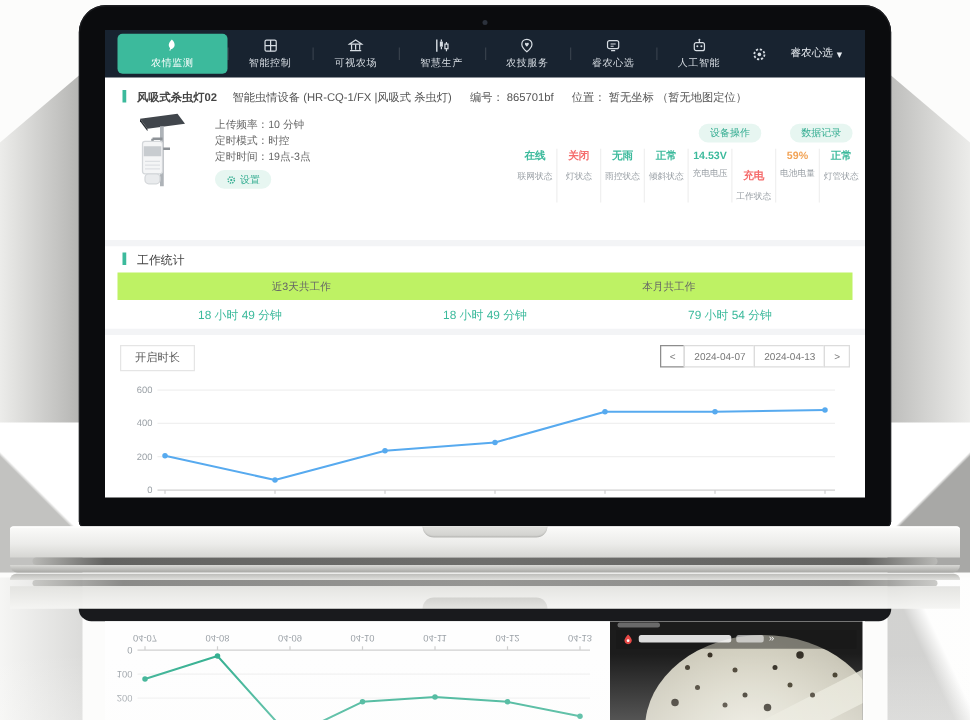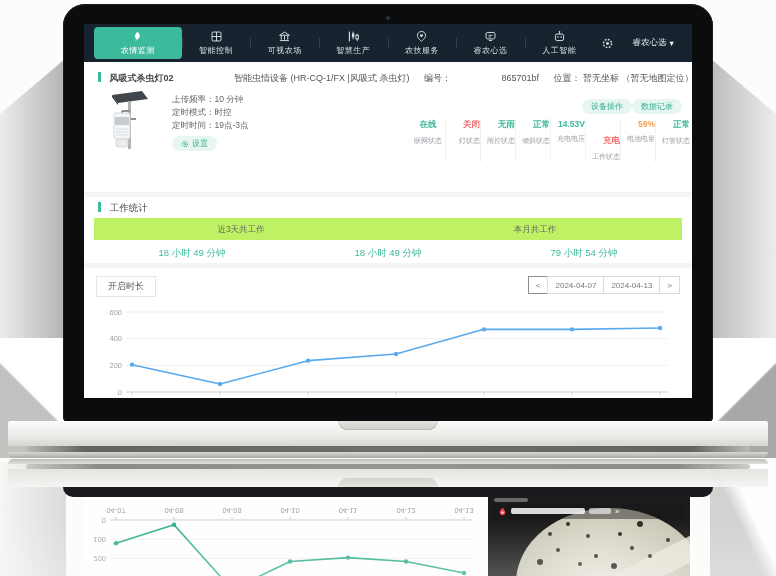--- a/index.html
+++ b/index.html
@@ -36,29 +36,29 @@
   .nav-user::before{content:"";position:absolute;left:-6px;top:8px;bottom:8px;width:1px;background:rgba(255,255,255,.13);}
   .nav-spacer{flex:1;}
 
   
   .sect-band{height:5px;background:#f3f4f6;}
   .accent{display:inline-block;width:3px;height:10px;background:#3cba9c;margin-right:6px;vertical-align:-1px;}
 
   .device-sec{position:relative;height:130px;}
   .dev-title{padding:10px 14px 4px 14px;font-size:9px;color:#555;white-space:nowrap;}
   .dev-title b{font-weight:bold;color:#444;margin-right:10px;}
-  .dev-title .seg{margin-right:12px;margin-left:48px;}
+  .dev-title .seg{margin-right:12px;}
   .dev-body{position:relative;height:76px;}
   .dev-img{position:absolute;left:18px;top:0px;}
   .dev-info{position:absolute;left:88px;top:4px;line-height:13px;font-size:8.5px;color:#666;}
   .pill{display:inline-flex;align-items:center;gap:3px;background:#e7f6f1;color:#35ad92;border-radius:9px;font-size:8px;padding:2px 9px;cursor:pointer;border:none;}
-  .dev-actions{position:absolute;right:10px;top:10px;display:flex;gap:0;}
+  .dev-actions{position:absolute;right:10px;top:10px;display:flex;gap:23px;}
   .status-grid{position:absolute;right:2px;top:30px;display:flex;}
   .st-col{width:34px;text-align:center;}
-  .st-col + .st-col{border-left:1px solid #f0f0f0;text-align:right;}
+  .st-col + .st-col{border-left:1px solid #f0f0f0;}
   .st-val{font-size:8.5px;font-weight:bold;}
   .st-lab{font-size:7px;color:#9aa0a6;margin-top:5px;}
 
   .stats-sec{height:66px;padding:0 0;}
   .stats-title{padding:5px 14px 3px 14px;font-size:9.5px;color:#444;}
   .stats-head{display:flex;background:#bef264;height:22px;margin:0 10px;}
   .stats-head div{flex:1;text-align:center;line-height:22px;font-size:8.5px;color:#666;}
   .stats-vals{display:flex;height:26px;margin:0 10px;}
   .stats-vals div{flex:1;text-align:center;line-height:26px;font-size:9.5px;color:#3cba9c;}
 

